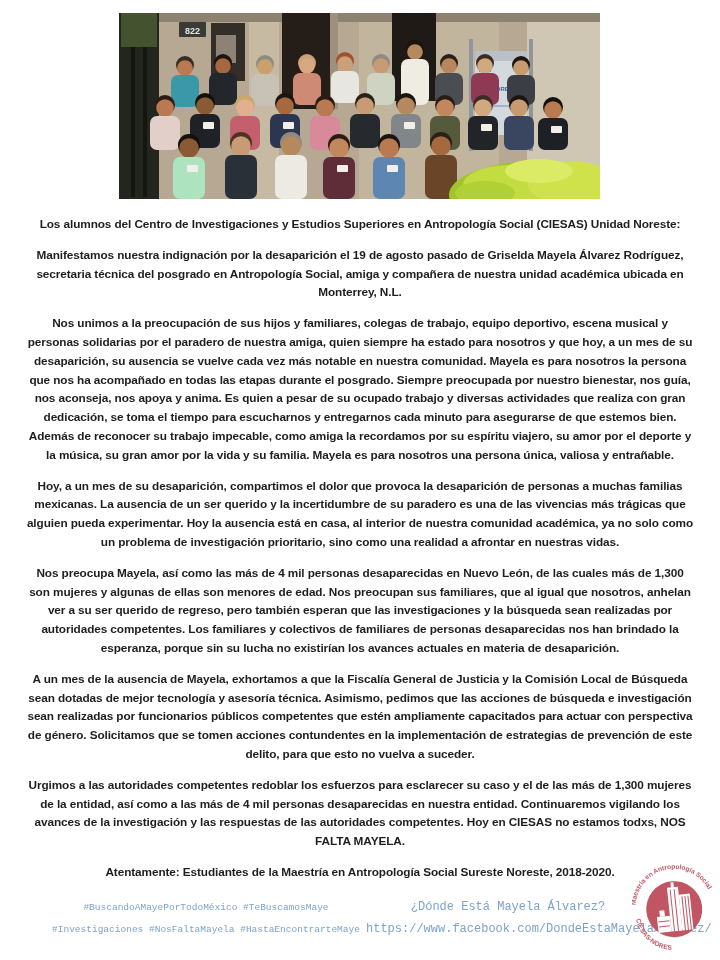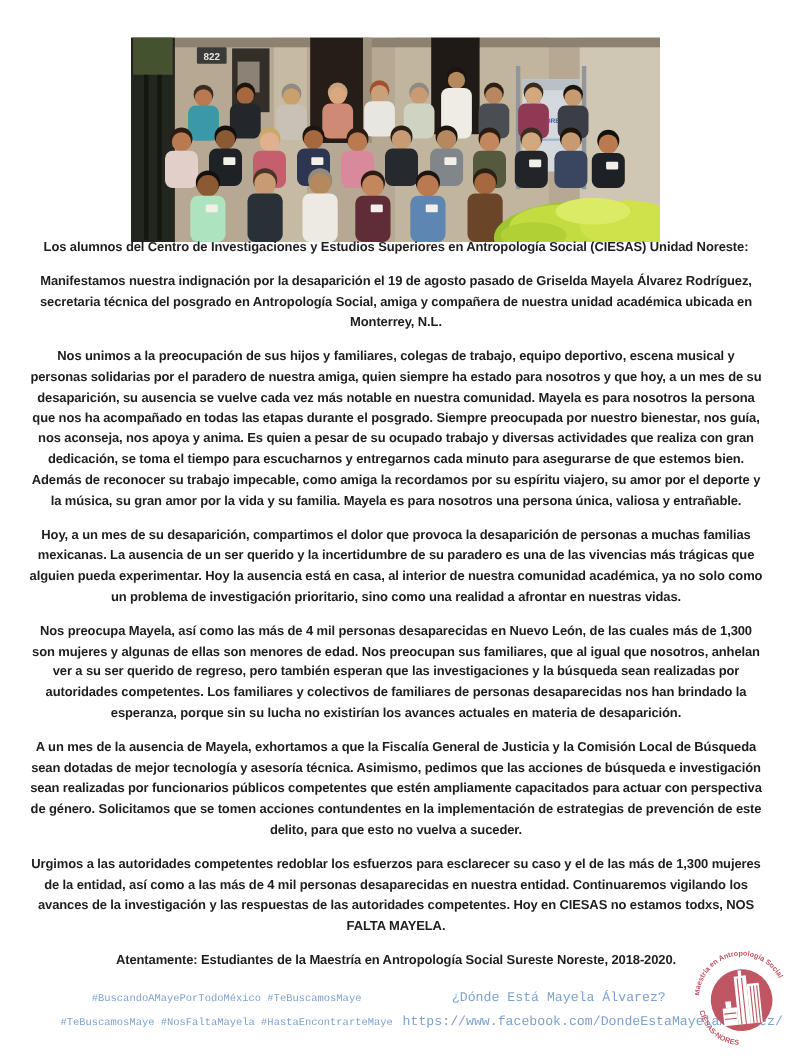--- a/index.html
+++ b/index.html
@@ -1,18 +1,18 @@
 <!DOCTYPE html>
 <html><head>
 <meta charset="utf-8">
 <style>
   html,body{margin:0;padding:0;background:#ffffff;}
   .page{position:relative;width:720px;height:960px;background:#ffffff;overflow:hidden;
         font-family:"Liberation Sans",sans-serif;}
-  .photo-wrap{position:absolute;left:119px;top:34px;width:481px;height:232px;}
+  .photo-wrap{position:absolute;left:119px;top:13px;width:481px;height:232px;}
   .photo-wrap svg{display:block;}
   .letter{position:absolute;left:26px;top:215px;width:668px;text-align:center;
           font-weight:700;font-size:11.8px;line-height:18.8px;color:#1e1e1e;letter-spacing:-0.1px;}
   .letter p{margin:0 0 12px 0;}
   .letter p.signature{margin-top:2px;text-align:center;}
   .footer-left{position:absolute;left:28px;top:897px;width:356px;text-align:center;
                font-family:"Liberation Mono","DejaVu Sans Mono",monospace;
                font-size:9.5px;line-height:21.5px;color:#7ca2ce;}
   .footer-right{position:absolute;left:366px;top:897px;width:284px;text-align:center;
                 font-family:"Liberation Mono","DejaVu Sans Mono",monospace;
@@ -223,21 +223,21 @@
         <p>Hoy, a un mes de su desaparición, compartimos el dolor que provoca la desaparición de personas a muchas familias mexicanas. La ausencia de un ser querido y la incertidumbre de su paradero es una de las vivencias más trágicas que alguien pueda experimentar. Hoy la ausencia está en casa, al interior de nuestra comunidad académica, ya no solo como un problema de investigación prioritario, sino como una realidad a afrontar en nuestras vidas.</p>
         <p>Nos preocupa Mayela, así como las más de 4 mil personas desaparecidas en Nuevo León, de las cuales más de 1,300 son mujeres y algunas de ellas son menores de edad. Nos preocupan sus familiares, que al igual que nosotros, anhelan ver a su ser querido de regreso, pero también esperan que las investigaciones y la búsqueda sean realizadas por autoridades competentes. Los familiares y colectivos de familiares de personas desaparecidas nos han brindado la esperanza, porque sin su lucha no existirían los avances actuales en materia de desaparición.</p>
         <p>A un mes de la ausencia de Mayela, exhortamos a que la Fiscalía General de Justicia y la Comisión Local de Búsqueda sean dotadas de mejor tecnología y asesoría técnica. Asimismo, pedimos que las acciones de búsqueda e investigación sean realizadas por funcionarios públicos competentes que estén ampliamente capacitados para actuar con perspectiva de género. Solicitamos que se tomen acciones contundentes en la implementación de estrategias de prevención de este delito, para que esto no vuelva a suceder.</p>
         <p>Urgimos a las autoridades competentes redoblar los esfuerzos para esclarecer su caso y el de las más de 1,300 mujeres de la entidad, así como a las más de 4 mil personas desaparecidas en nuestra entidad. Continuaremos vigilando los avances de la investigación y las respuestas de las autoridades competentes. Hoy en CIESAS no estamos todxs, NOS FALTA MAYELA.</p>
       </div>
     <p class="signature">Atentamente: Estudiantes de la Maestría en Antropología Social Sureste Noreste, 2018-2020.</p>
   </div>
 
   <div class="footer-left">
     <div>#BuscandoAMayePorTodoMéxico #TeBuscamosMaye</div>
-    <div>#TeBuscamosMaye #NosFaltaMayela #HastaEncontrarteMaye</div>
+    <div>#Investigaciones #NosFaltaMayela #HastaEncontrarteMaye</div>
   </div>
 
   <div class="footer-right">
     <div>¿Dónde Está Mayela Álvarez?</div>
     <div><a href="#">https://www.facebook.com/DondeEstaMayelaAlvarez/</a></div>
   </div>
 
   <div class="logo-wrap">
     <svg width="88" height="104" viewBox="0 0 88 104" xmlns="http://www.w3.org/2000/svg">
       <g transform="rotate(-6 44 52)">

